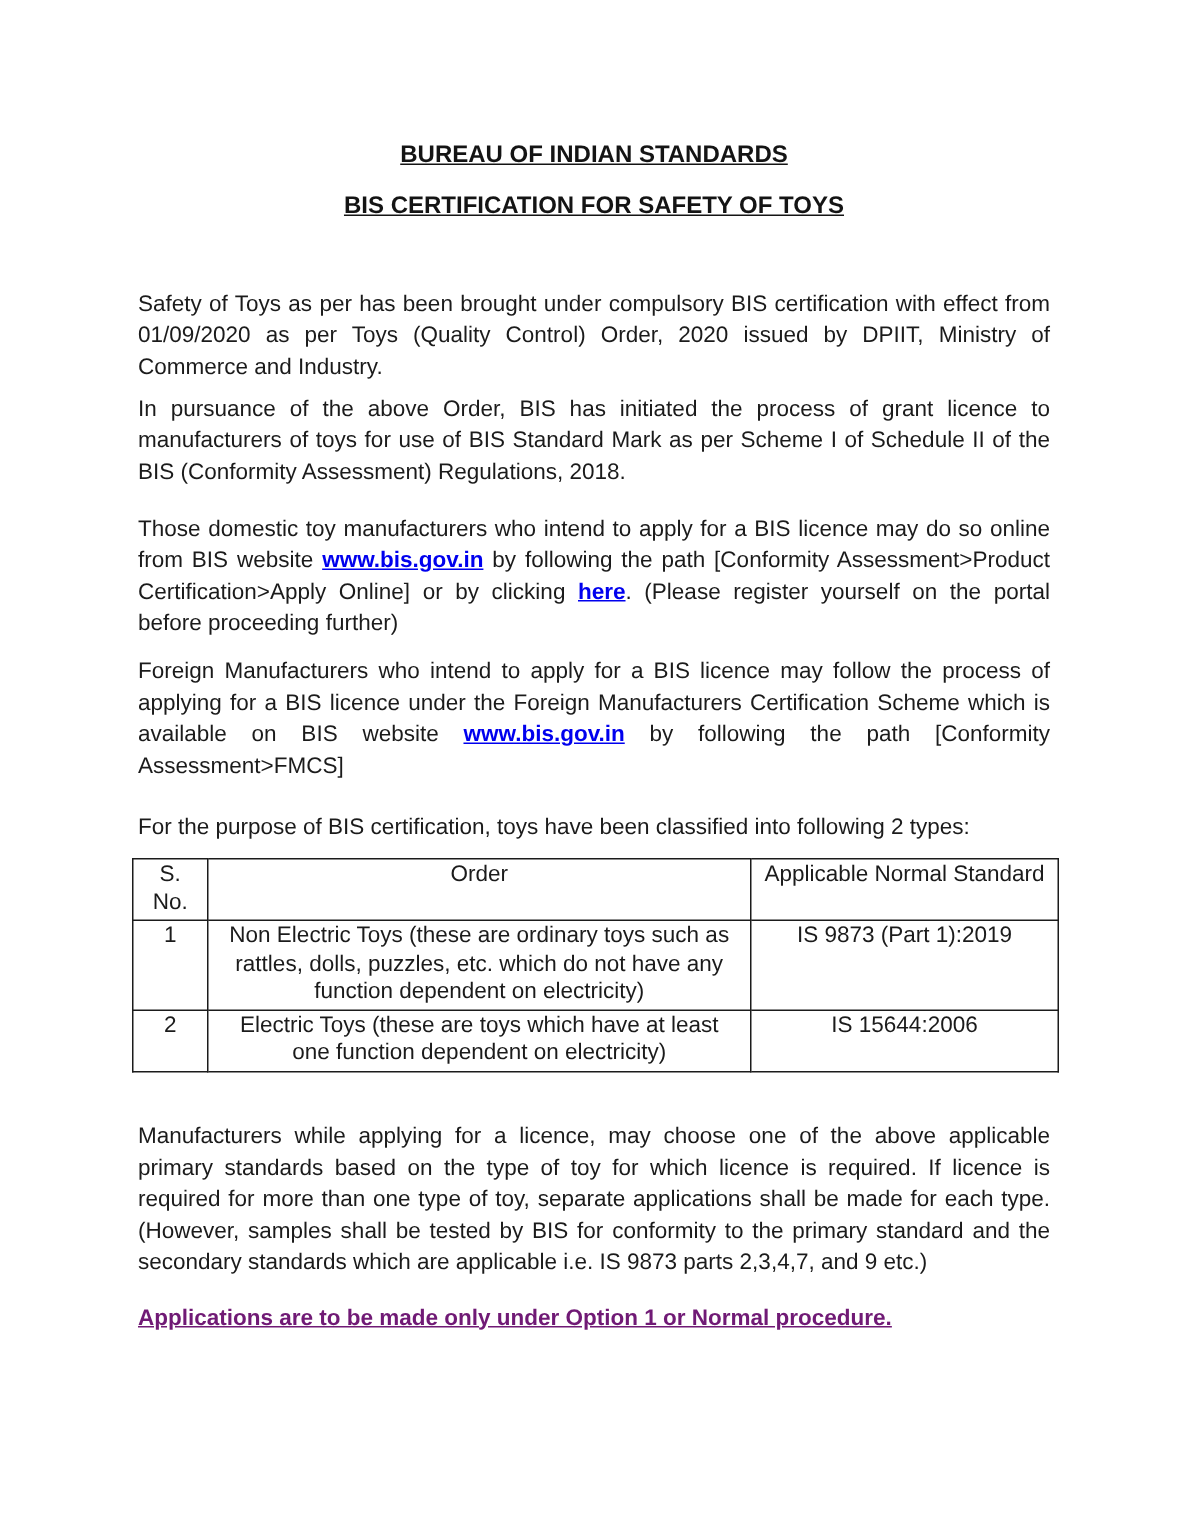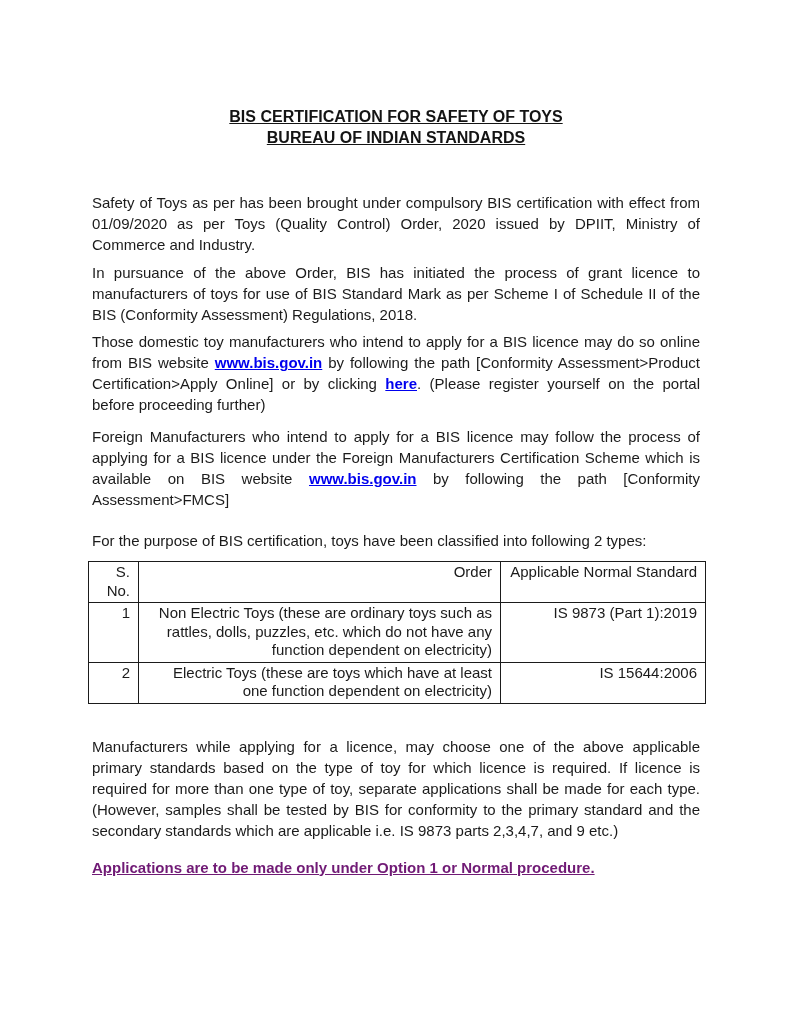--- a/index.html
+++ b/index.html
@@ -25,21 +25,21 @@
   }
   .doc-title.second { margin-top: 13px; }
   p.body-par {
     font-size: 15px;
     line-height: 21px;
     text-align: justify;
     color: #1b1b1b;
   }
   .par-1 { margin-top: 44px; }
   .par-2 { margin-top: 7px; }
-  .par-3 { margin-top: 6px; }
+  .par-3 { margin-top: 17px; }
   .par-4 { margin-top: 11px; }
   .par-5 { margin-top: 20px; }
   .par-6 { margin-top: 32px; }
   .par-7 { margin-top: 16px; text-align: left; }
   .par-7 .final-note {
     font-weight: bold;
     text-decoration: underline;
     color: #701a75;
   }
   a.doc-link {
@@ -53,38 +53,38 @@
     margin-left: -4px;
     width: 617px;
     border-collapse: collapse;
     table-layout: fixed;
   }
   table.class-table th, table.class-table td {
     border: 1.5px solid #1b1b1b;
     font-size: 15px;
     font-weight: normal;
     line-height: 18.5px;
-    text-align: right;
+    text-align: center;
     vertical-align: top;
     padding: 1px 8px 2px 8px;
     color: #1b1b1b;
   }
   col.c-sno { width: 50px; }
   col.c-type { width: 362px; }
   col.c-std { width: 205px; }
   tr.data-row-1 td { height: 55px; }
   tr.data-row-2 td { height: 40px; }
 </style>
 </head>
 <body>
 
 <div class="page">
 
+  <div class="doc-title">BUREAU OF INDIAN STANDARDS</div>
   <div class="doc-title second">BIS CERTIFICATION FOR SAFETY OF TOYS</div>
-  <div class="doc-title">BUREAU OF INDIAN STANDARDS</div>
 
   <p class="body-par par-1">Safety of Toys as per has been brought under compulsory BIS certification with effect from 01/09/2020 as per Toys (Quality Control) Order, 2020 issued by DPIIT, Ministry of Commerce and Industry.</p>
 
   <p class="body-par par-2">In pursuance of the above Order, BIS has initiated the process of grant licence to manufacturers of toys for use of BIS Standard Mark as per Scheme I of Schedule II of the BIS (Conformity Assessment) Regulations, 2018.</p>
 
   <p class="body-par par-3"><span>Those domestic toy manufacturers who intend to apply for a BIS licence may do so online from BIS website </span><a class="doc-link">www.bis.gov.in</a><span> by following the path [Conformity Assessment&gt;Product Certification&gt;Apply Online] or by clicking </span><a class="doc-link">here</a><span>. (Please register yourself on the portal before proceeding further)</span></p>
 
   <p class="body-par par-4"><span>Foreign Manufacturers who intend to apply for a BIS licence may follow the process of applying for a BIS licence under the Foreign Manufacturers Certification Scheme which is available on BIS website </span><a class="doc-link">www.bis.gov.in</a><span> by following the path [Conformity Assessment&gt;FMCS]</span></p>
 
   <p class="body-par par-5">For the purpose of BIS certification, toys have been classified into following 2 types:</p>

